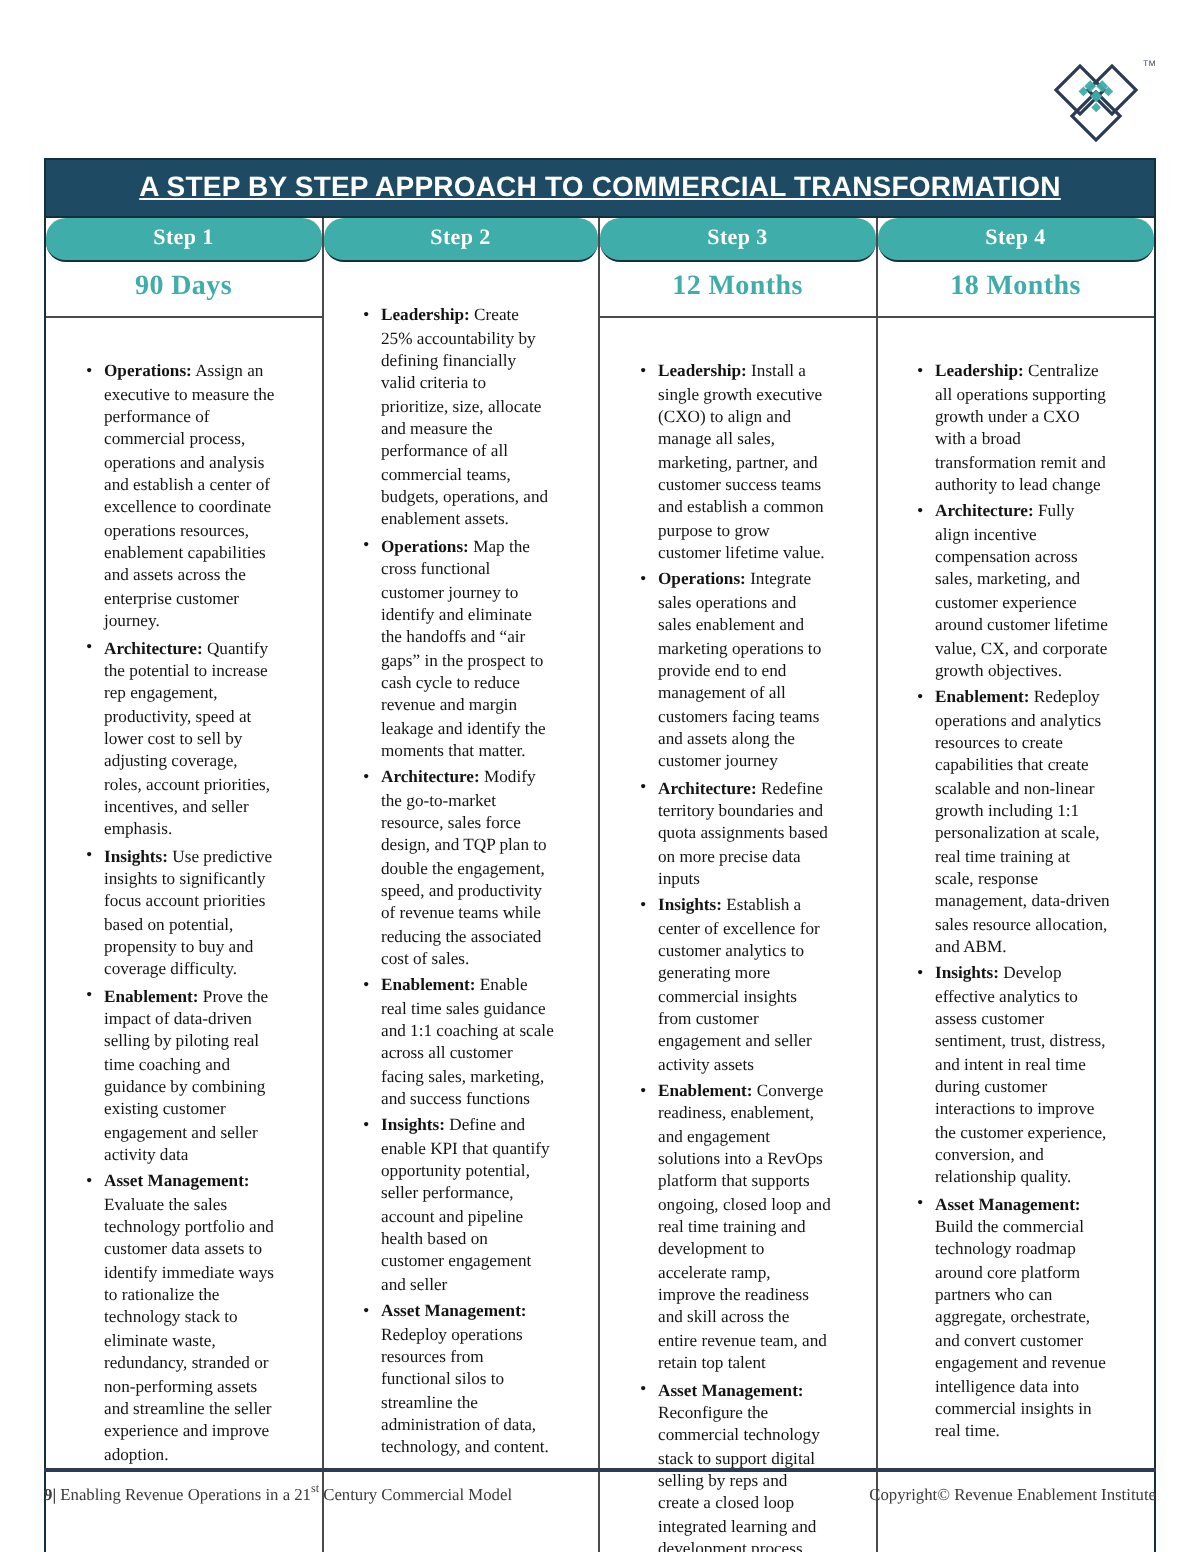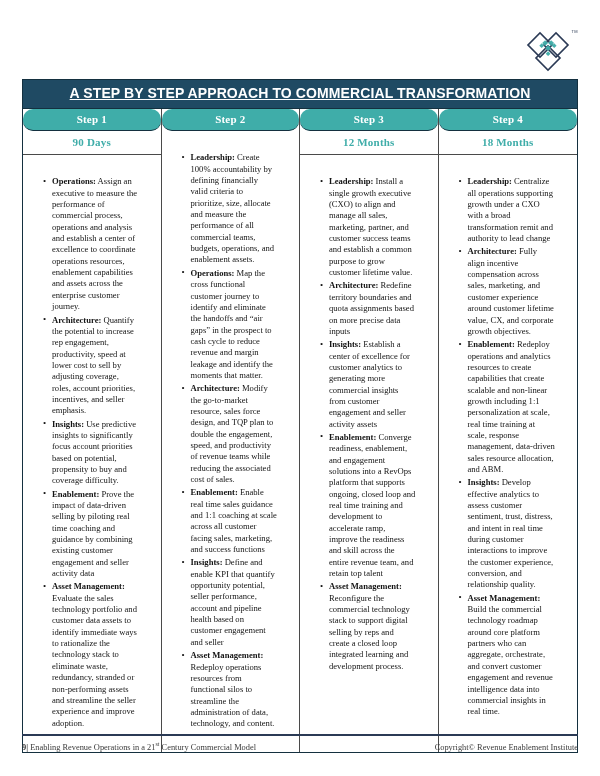--- a/index.html
+++ b/index.html
@@ -84,21 +84,21 @@
     color: #ffffff;
     letter-spacing: .2px;
     border-radius: 10px;
   }
   .step-sub {
     background: #ffffff;
     border-bottom: 1px solid #4a4a4a;
     text-align: center;
     padding: 5px 2px 6px 2px;
     font-weight: bold;
-    font-size: 11px;
+    font-size: 14px;
     color: #3fada9;
     letter-spacing: .2px;
   }
 
   .col-body {
     padding: 5px 6px 6px 4px;
     flex: 1;
   }
   ul.items {
     list-style: none;
@@ -193,36 +193,37 @@
             <li><span class="lbl">Enablement:</span><span> Prove the impact of data-driven selling by piloting real time coaching and guidance by combining existing customer engagement and seller activity data</span></li>
             <li><span class="lbl">Asset Management:</span><span> Evaluate the sales technology portfolio and customer data assets to identify immediate ways to rationalize the technology stack to eliminate waste, redundancy, stranded or non-performing assets and streamline the seller experience and improve adoption.</span></li>
           </ul>
       </div>
     </div>
 
     <div class="col">
       <div class="step-head">Step 2</div>
       <div class="col-body">
         <ul class="items">
-            <li><span class="lbl">Leadership:</span><span> Create 100% accountability by defining financially valid criteria to prioritize, size, allocate and measure the performance of all commercial teams, budgets, operations, and enablement assets.</span></li>
+            <li><span class="lbl">Leadership:</span><span> Create 25% accountability by defining financially valid criteria to prioritize, size, allocate and measure the performance of all commercial teams, budgets, operations, and enablement assets.</span></li>
             <li><span class="lbl">Operations:</span><span>  Map the cross functional customer journey to identify and eliminate the handoffs and “air gaps” in the prospect to cash cycle to reduce revenue and margin leakage and identify the moments that matter.</span></li>
             <li><span class="lbl">Architecture:</span><span> Modify the go-to-market resource, sales force design, and TQP plan to double the engagement, speed, and productivity of revenue teams while reducing the associated cost of sales.</span></li>
             <li><span class="lbl">Enablement:</span><span> Enable real time sales guidance and 1:1 coaching at scale across all customer facing sales, marketing, and success functions</span></li>
             <li><span class="lbl">Insights:</span><span>  Define and enable KPI that quantify opportunity potential, seller performance, account and pipeline health based on customer engagement and seller</span></li>
             <li><span class="lbl">Asset Management:</span><span> Redeploy operations resources from functional silos to streamline the administration of data, technology, and content.</span></li>
           </ul>
       </div>
     </div>
 
     <div class="col">
       <div class="step-head">Step 3</div>
       <div class="step-sub">12 Months</div>
       <div class="col-body">
         <ul class="items">
             <li><span class="lbl">Leadership:</span><span> Install a single growth executive (CXO) to align and manage all sales, marketing, partner, and customer success teams and establish a common purpose to grow customer lifetime value.</span></li>
+            <li><span class="lbl">Operations:</span><span>  Integrate sales operations and sales enablement and marketing operations to provide end to end management of all customers facing teams and assets along the customer journey</span></li>
             <li><span class="lbl">Architecture:</span><span> Redefine territory boundaries and quota assignments based on more precise data inputs</span></li>
             <li><span class="lbl">Insights:</span><span> Establish a center of excellence for customer analytics to generating more commercial insights from customer engagement and seller activity assets</span></li>
             <li><span class="lbl">Enablement:</span><span> Converge readiness, enablement, and engagement solutions into a RevOps platform that supports ongoing, closed loop and real time training and development to accelerate ramp, improve the readiness and skill across the entire revenue team, and retain top talent</span></li>
             <li><span class="lbl">Asset Management:</span><span> Reconfigure the commercial technology stack to support digital selling by reps and create a closed loop integrated learning and development process.</span></li>
           </ul>
       </div>
     </div>
 
     <div class="col">
       <div class="step-head">Step 4</div>

